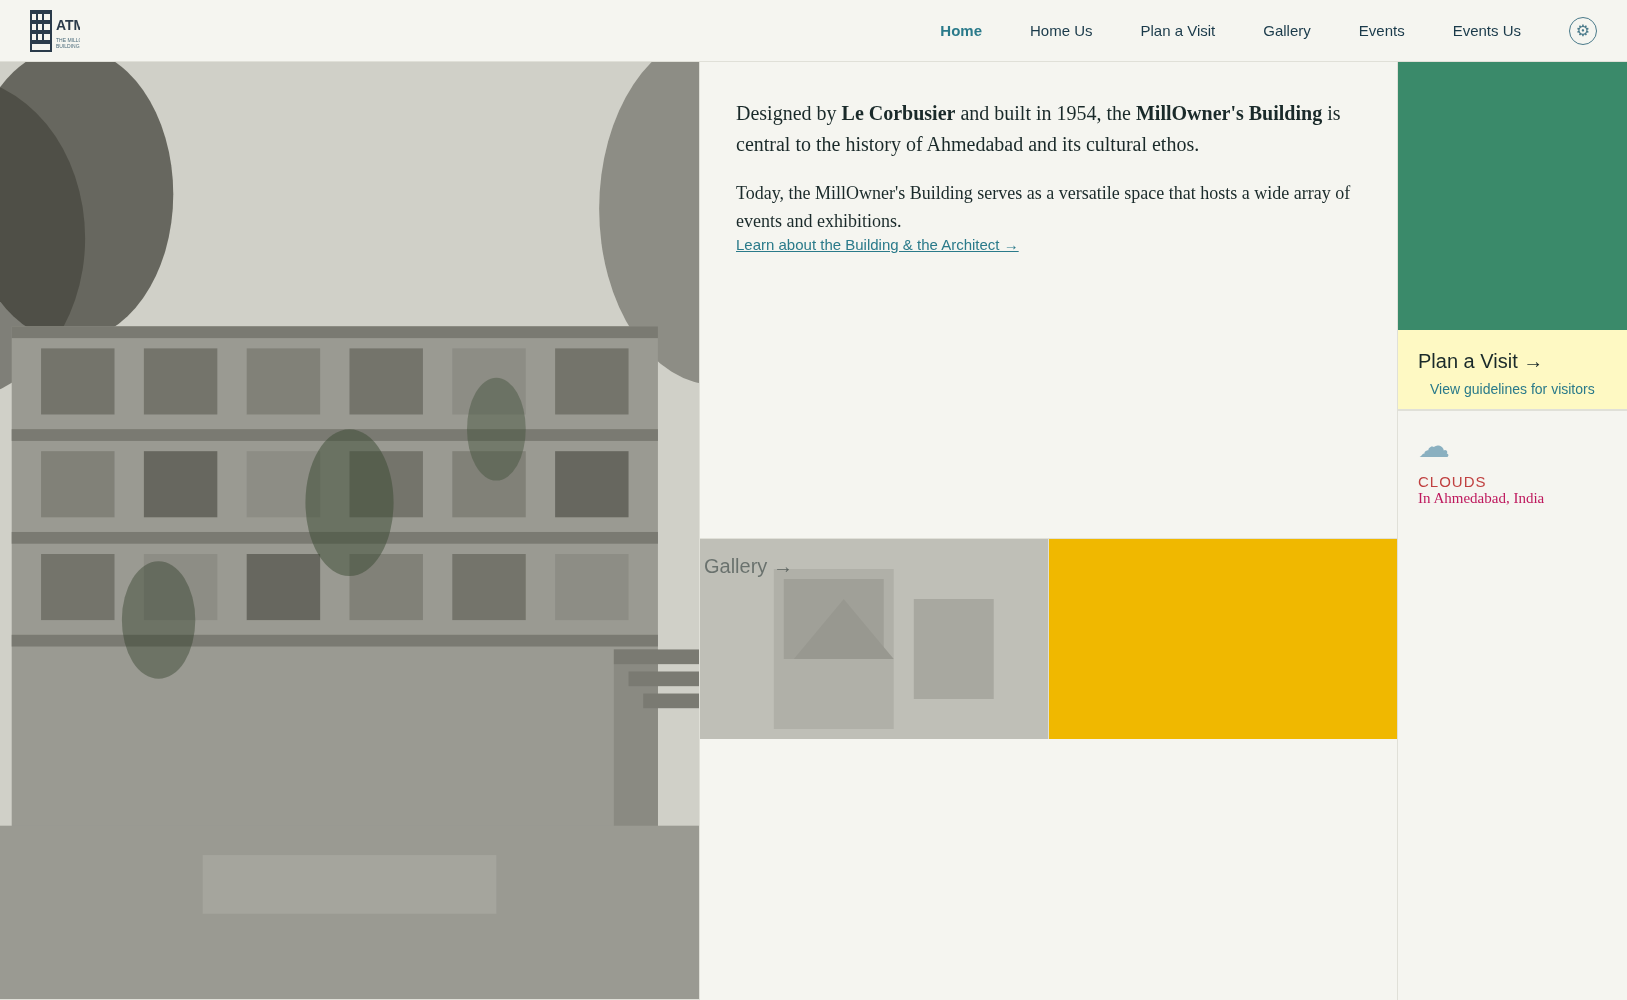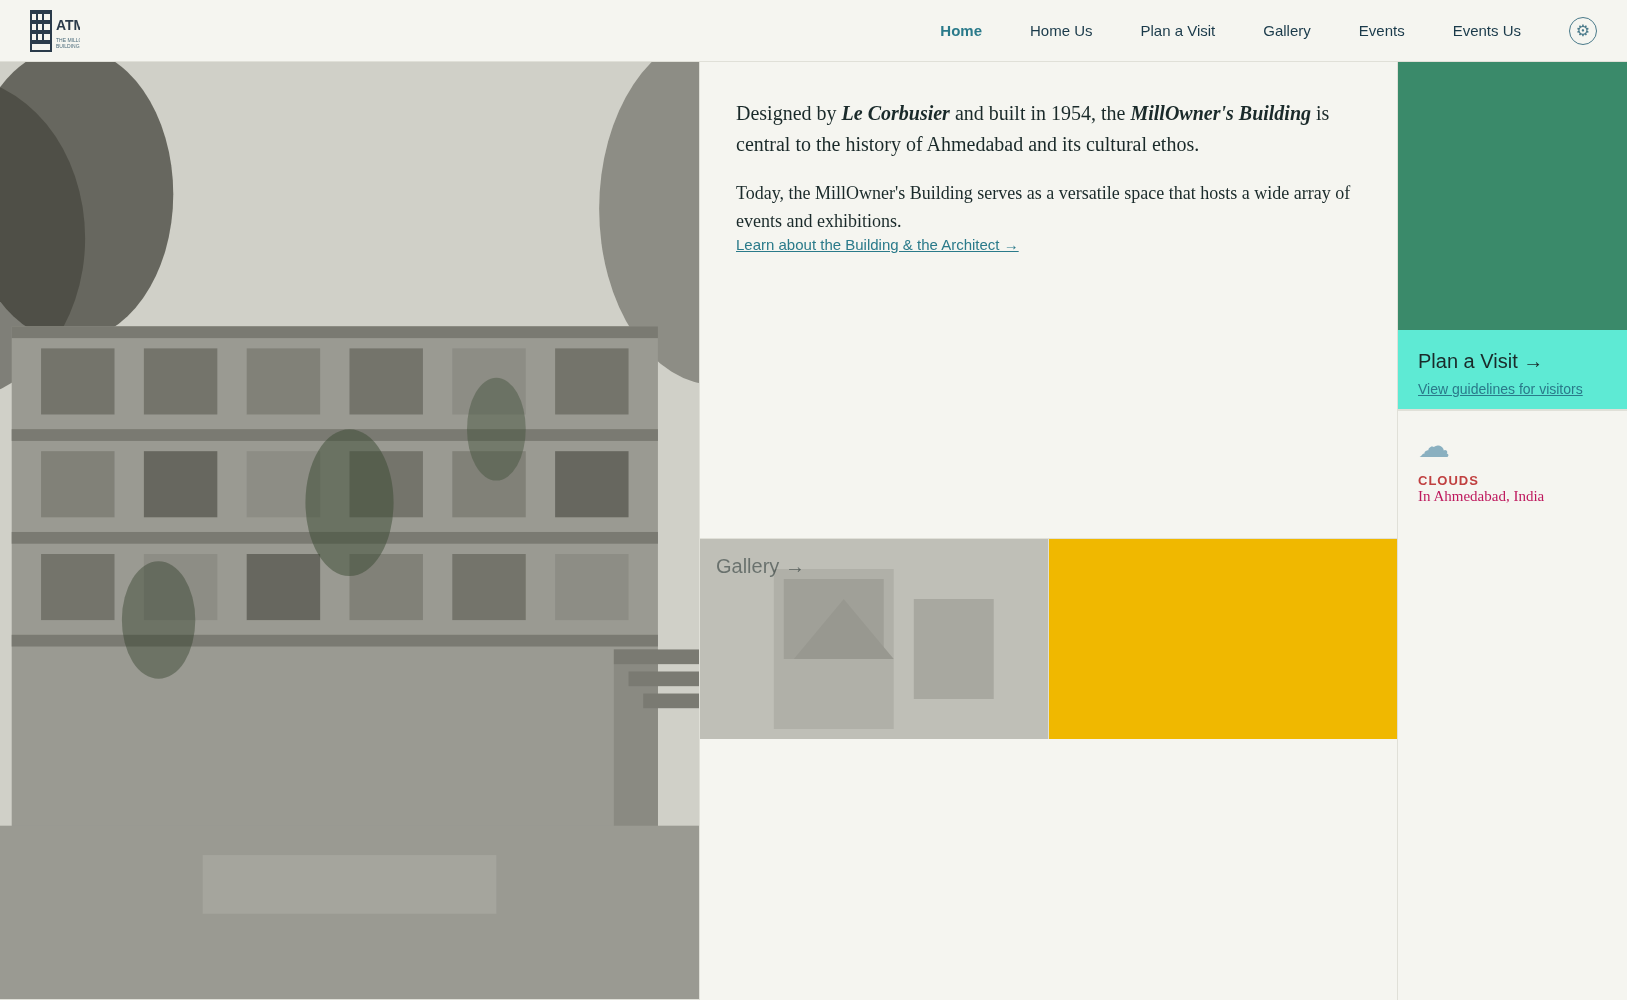--- a/index.html
+++ b/index.html
@@ -96,21 +96,20 @@
       justify-content: space-between;
     }
     .main-description {
       font-size: 20px;
       line-height: 1.55;
       color: #1a2a2a;
       font-family: Georgia, serif;
     }
     .main-description strong {
       font-weight: 700;
-      font-style: italic;
     }
     .secondary-description {
       font-size: 18px;
       line-height: 1.55;
       color: #1a2a2a;
       font-family: Georgia, serif;
       margin-top: 20px;
     }
     .learn-link {
       display: inline-flex;
@@ -134,21 +133,21 @@
     }
     .gallery-card {
       position: relative;
       background: #c8c8c0;
       overflow: hidden;
       cursor: pointer;
     }
     .gallery-label {
       position: absolute;
       top: 16px;
-      left: 16px;
+      left: 4px;
       font-size: 20px;
       font-family: Arial, sans-serif;
       color: #1a2a2a;
       font-weight: 500;
       display: flex;
       align-items: center;
       gap: 6px;
     }
     .yellow-block {
       background: #f0b800;
@@ -162,59 +161,59 @@
       flex-direction: column;
       border-left: 1px solid #e0e0d8;
     }
     .green-block {
       background: #3a8a6a;
       height: 268px;
       flex-shrink: 0;
     }
     .plan-visit-card {
       padding: 20px 20px 12px 20px;
-      background: #5eead4;
+      background: #fef9c3;
       flex-shrink: 0;
     }
     .plan-visit-title {
       font-size: 20px;
       font-family: Arial, sans-serif;
       color: #1a2a2a;
       font-weight: 500;
       display: flex;
       align-items: center;
       gap: 6px;
       cursor: pointer;
     }
     .view-guidelines {
       color: #2a7a8a;
       font-size: 14px;
       font-family: Arial, sans-serif;
-      text-decoration: underline;
       margin-top: 8px;
       cursor: pointer;
       display: block;
+      margin-left: 12px;
     }
     .weather-card {
       padding: 16px 20px;
       background: #f5f5f0;
       border-top: 1px solid #e0e0d8;
       flex: 1;
     }
     .cloud-icon {
       font-size: 32px;
       color: #8ab0c0;
       margin-bottom: 8px;
     }
     .clouds-label {
-      font-size: 13px;
+      font-size: 15px;
       font-family: Arial, sans-serif;
       color: #c04040;
       letter-spacing: 1px;
-      font-weight: 700;
+      font-weight: 400;
       text-transform: uppercase;
     }
     .temperature {
       font-size: 32px;
       font-family: Arial, sans-serif;
       color: #1a2a2a;
       font-weight: 400;
       margin: 4px 0;
     }
     .location {

